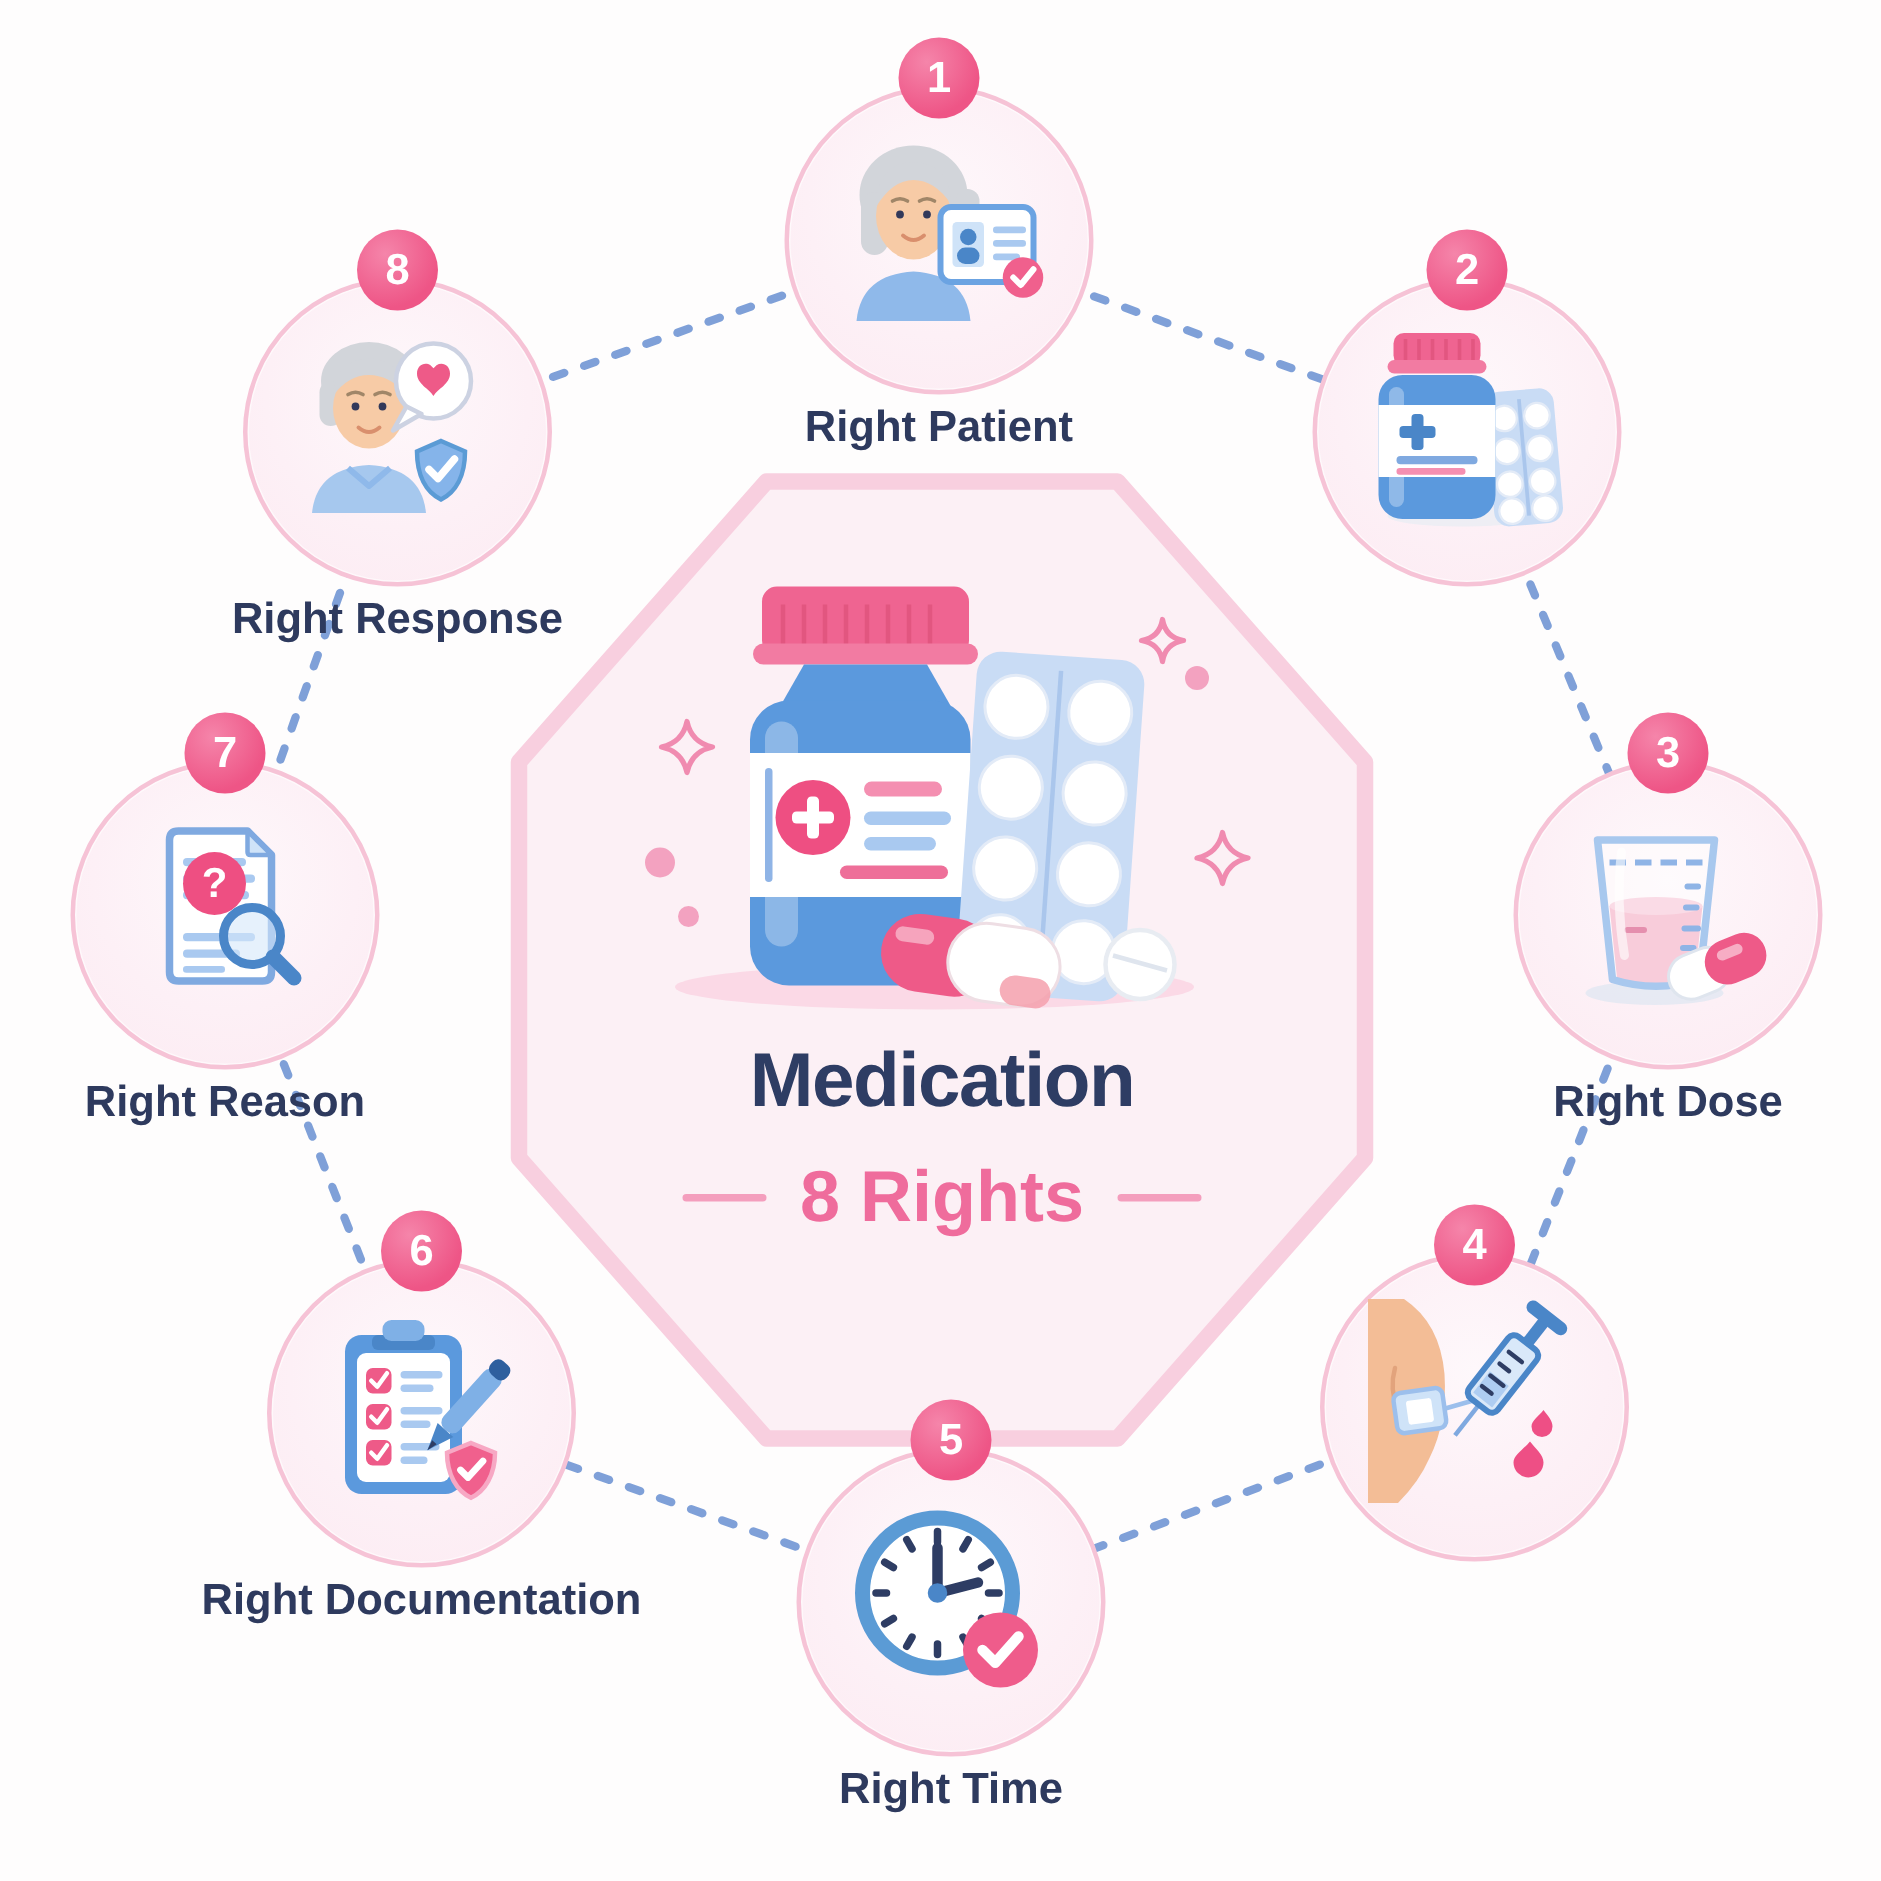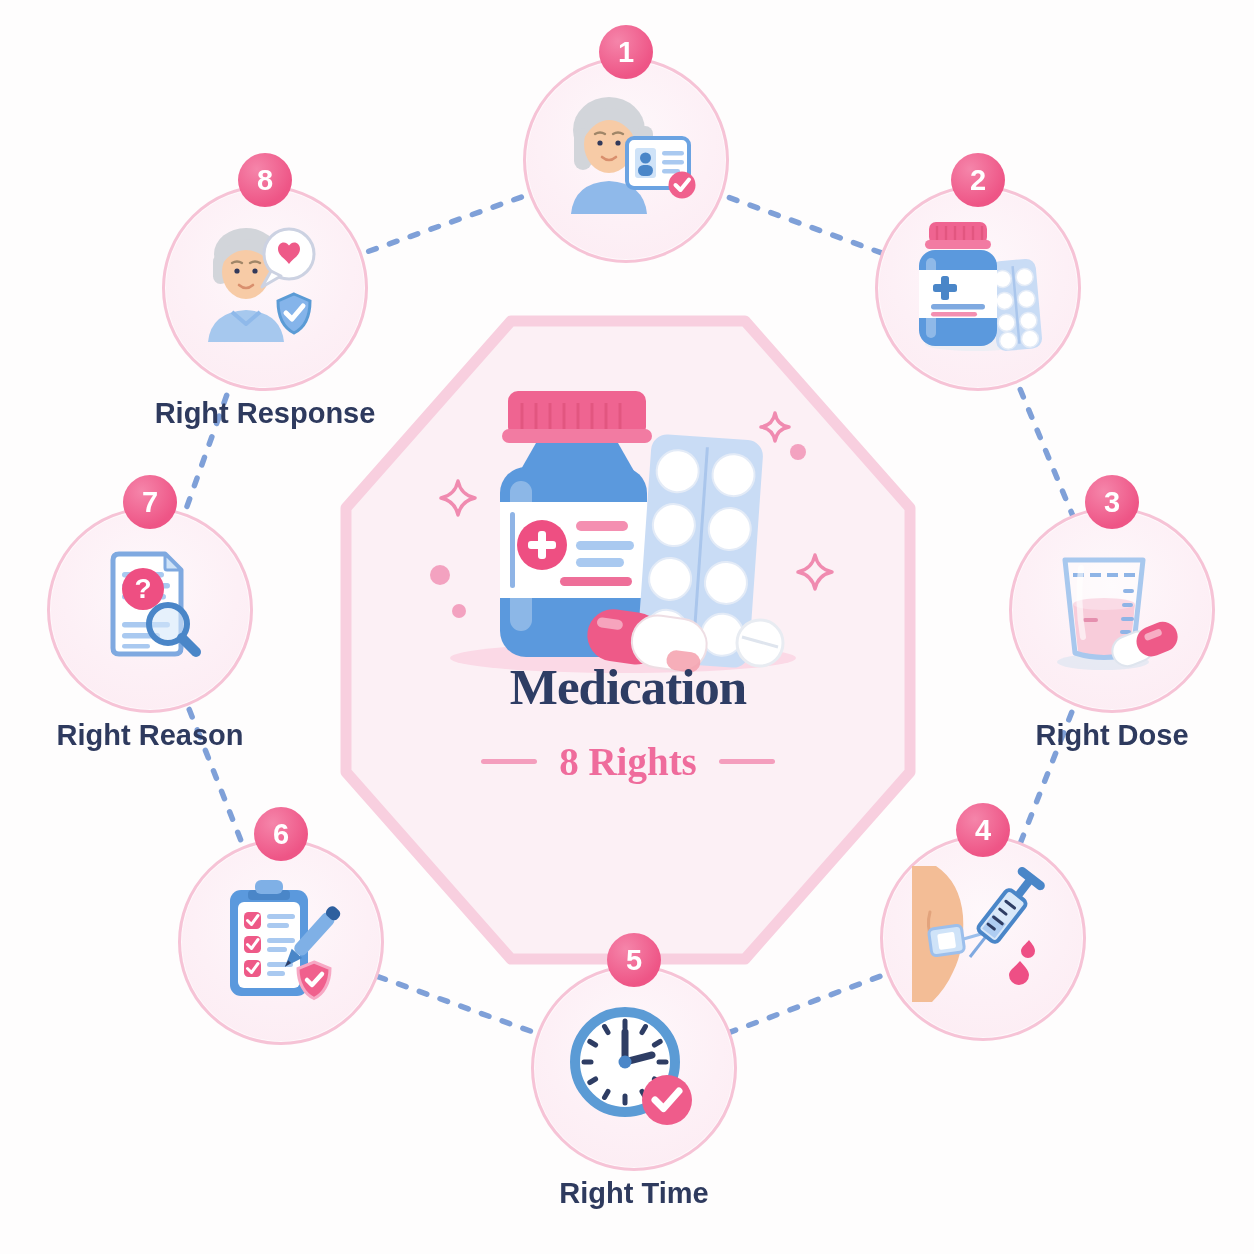--- a/index.html
+++ b/index.html
@@ -5,27 +5,27 @@
   html,body{margin:0;padding:0;background:#fdfdfd;}
   .canvas{
     position:relative;width:1254px;height:1254px;overflow:hidden;
     background:#fefdfd;
     font-family:"Liberation Sans","DejaVu Sans",sans-serif;
   }
   svg{display:block;}
   .connectors{position:absolute;left:0;top:0;z-index:0;}
   .octagon-svg{position:absolute;left:0;top:0;z-index:1;}
   .center-art{position:absolute;left:430px;top:385px;z-index:2;}
-  .center-text{position:absolute;left:328px;top:660px;width:600px;z-index:2;text-align:center;font-family:Liberation Serif, serif;}
+  .center-text{position:absolute;left:328px;top:692px;width:600px;z-index:2;text-align:center;}
   .main-title{
     color:#2e3d64;font-weight:800;font-size:51px;line-height:1.08;letter-spacing:-1px;
   }
   .subtitle-row{margin-top:24px;display:flex;align-items:center;justify-content:center;gap:22px;}
   .subtitle-dash{width:56px;height:5px;border-radius:3px;background:#f49ebd;}
-  .subtitle-text{color:#ef6c9c;font-weight:800;font-size:39px;letter-spacing:0;}
+  .subtitle-text{color:#ef6c9c;font-weight:800;font-size:48px;letter-spacing:0;}
   .node{position:absolute;z-index:3;width:206px;height:206px;}
   .node-circle{
     position:absolute;left:0;top:0;width:200px;height:200px;border-radius:50%;
     border:3px solid #f6c3d6;
     background:radial-gradient(circle at 50% 38%,#fef8fb 0%,#fdf0f6 55%,#fcebf2 100%);
     box-shadow:0 0 0 1px rgba(255,255,255,.6) inset;
   }
   .node-icon{position:absolute;left:50%;top:50%;transform:translate(-50%,-52%);}
   .badge{
     position:absolute;left:50%;top:-32px;transform:translateX(-50%);
@@ -158,20 +158,21 @@
         <circle cx="94.5" cy="76" r="5.5" fill="#4a86c8"></circle>
         <rect x="87" y="83" width="15" height="11" rx="5.5" fill="#4a86c8"></rect>
         <rect x="111" y="69" width="22" height="4.5" rx="2.2" fill="#a9c9f0"></rect>
         <rect x="111" y="78" width="22" height="4.5" rx="2.2" fill="#a9c9f0"></rect>
         <rect x="111" y="87" width="18" height="4.5" rx="2.2" fill="#a9c9f0"></rect>
         <circle cx="131" cy="103" r="13.5" fill="#f0608d"></circle>
         <path d="M124.5,103 L129.5,108 L138,97.5" stroke="#ffffff" stroke-width="4" fill="none" stroke-linecap="round" stroke-linejoin="round"></path>
       </svg>
     </div>
     <div class="badge">1</div>
+    <div class="node-label">Right Patient</div>
   </div>
 
   <div class="node" style="left:875px;top:185px;">
     <div class="node-circle">
       <svg class="node-icon" width="150" height="150" viewBox="0 0 150 150">
         <ellipse cx="72" cy="134" rx="50" ry="7" fill="#e7ecf3" opacity="0.7"></ellipse>
         <g transform="rotate(-5 112 95)">
           <rect x="90" y="50" width="46" height="90" rx="10" fill="#c9dcf5"></rect>
           <line x1="113" y1="56" x2="113" y2="134" stroke="#aac6ec" stroke-width="2.5"></line>
           <g fill="#ffffff" stroke="#e3ebf7" stroke-width="1.5">
@@ -323,20 +324,21 @@
           <path d="M-7,18 L0,36 L7,18 Z" fill="#4a86c8"></path>
           <path d="M-2,29 L0,36 L2,29 Z" fill="#2e3d64"></path>
         </g>
         <g transform="translate(108,116)">
           <path d="M0,-18 L16,-11.5 C16,3 9.5,14 0,18.5 C-9.5,14 -16,3 -16,-11.5 Z" fill="#f0608d" stroke="#f7a8c4" stroke-width="3"></path>
           <path d="M-7,0 L-2,5 L8,-6" stroke="#ffffff" stroke-width="4.5" fill="none" stroke-linecap="round" stroke-linejoin="round"></path>
         </g>
       </svg>
     </div>
     <div class="badge">6</div>
+    <div class="node-label">Right Documentation</div>
   </div>
 
   <div class="node" style="left:47px;top:507px;">
     <div class="node-circle">
       <svg class="node-icon" width="150" height="150" viewBox="0 0 150 150">
         <path d="M44,22 H90 L106,38 V116 Q106,122 100,122 H44 Q38,122 38,116 V28 Q38,22 44,22 Z" fill="#ffffff" stroke="#7fa9e0" stroke-width="5" stroke-linejoin="round"></path>
         <path d="M90,22 L106,38 H92 Q90,38 90,36 Z" fill="#cfe3f8" stroke="#7fa9e0" stroke-width="3" stroke-linejoin="round"></path>
         <g fill="#a9c9f0">
           <rect x="47" y="40" width="42" height="5.5" rx="2.7"></rect>
           <rect x="47" y="51" width="48" height="5.5" rx="2.7"></rect>

